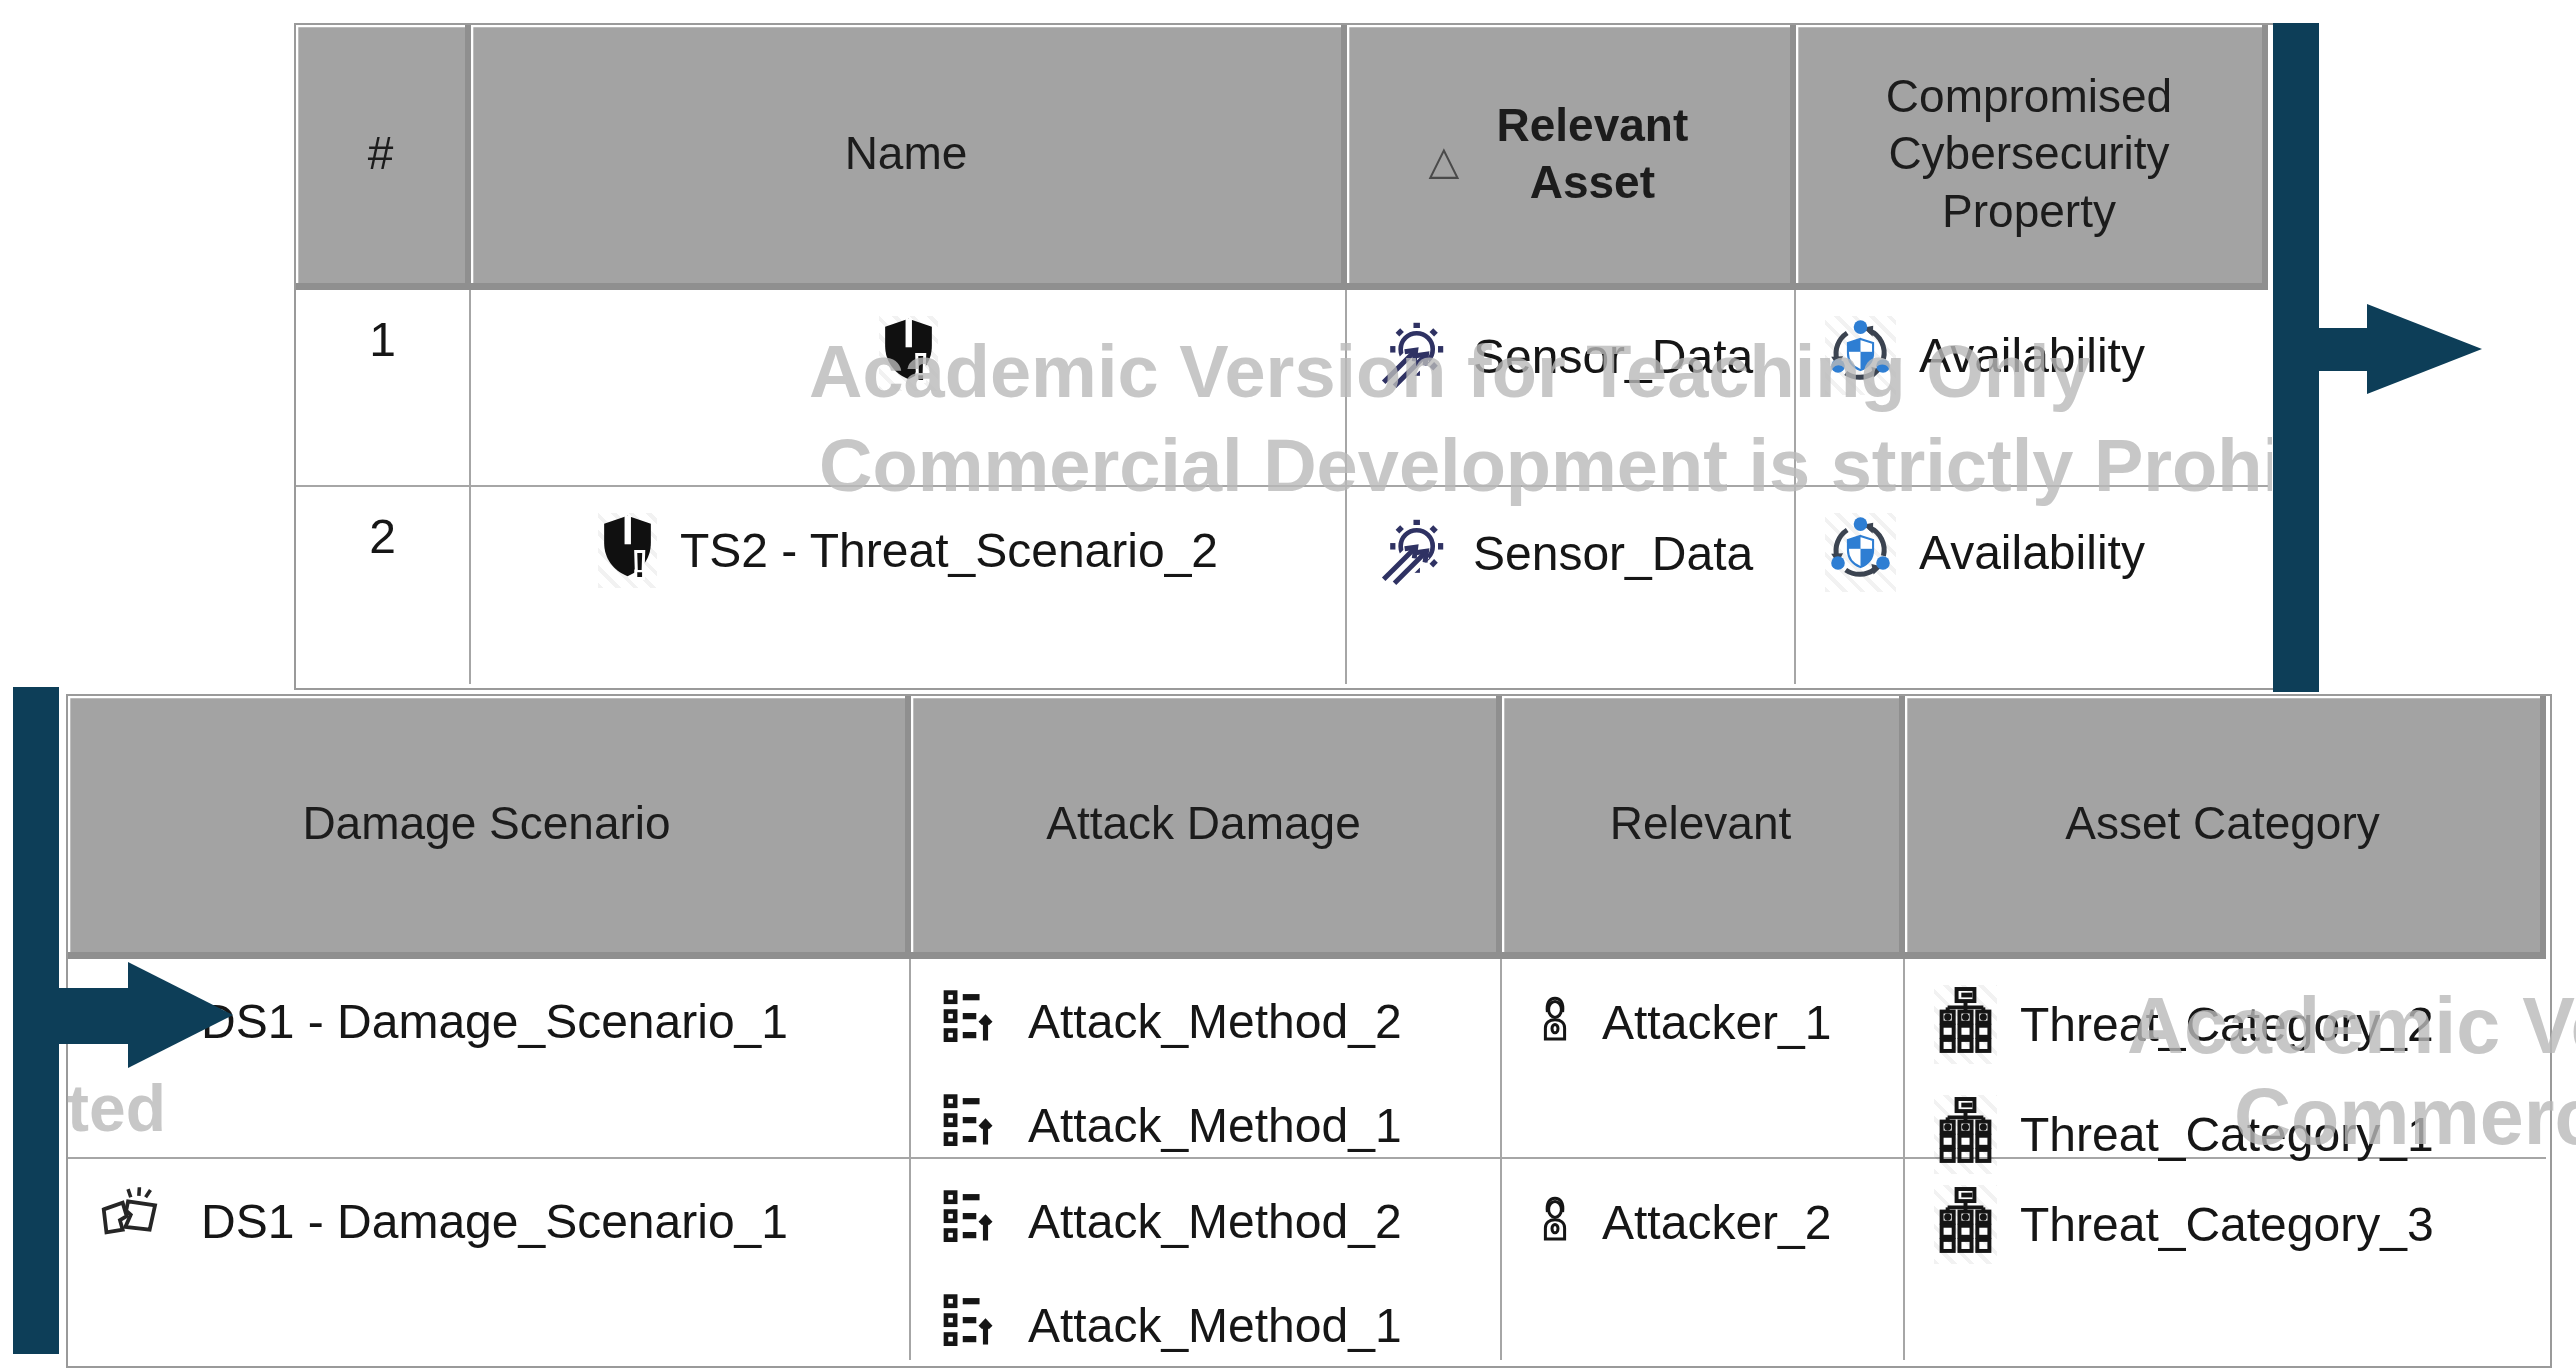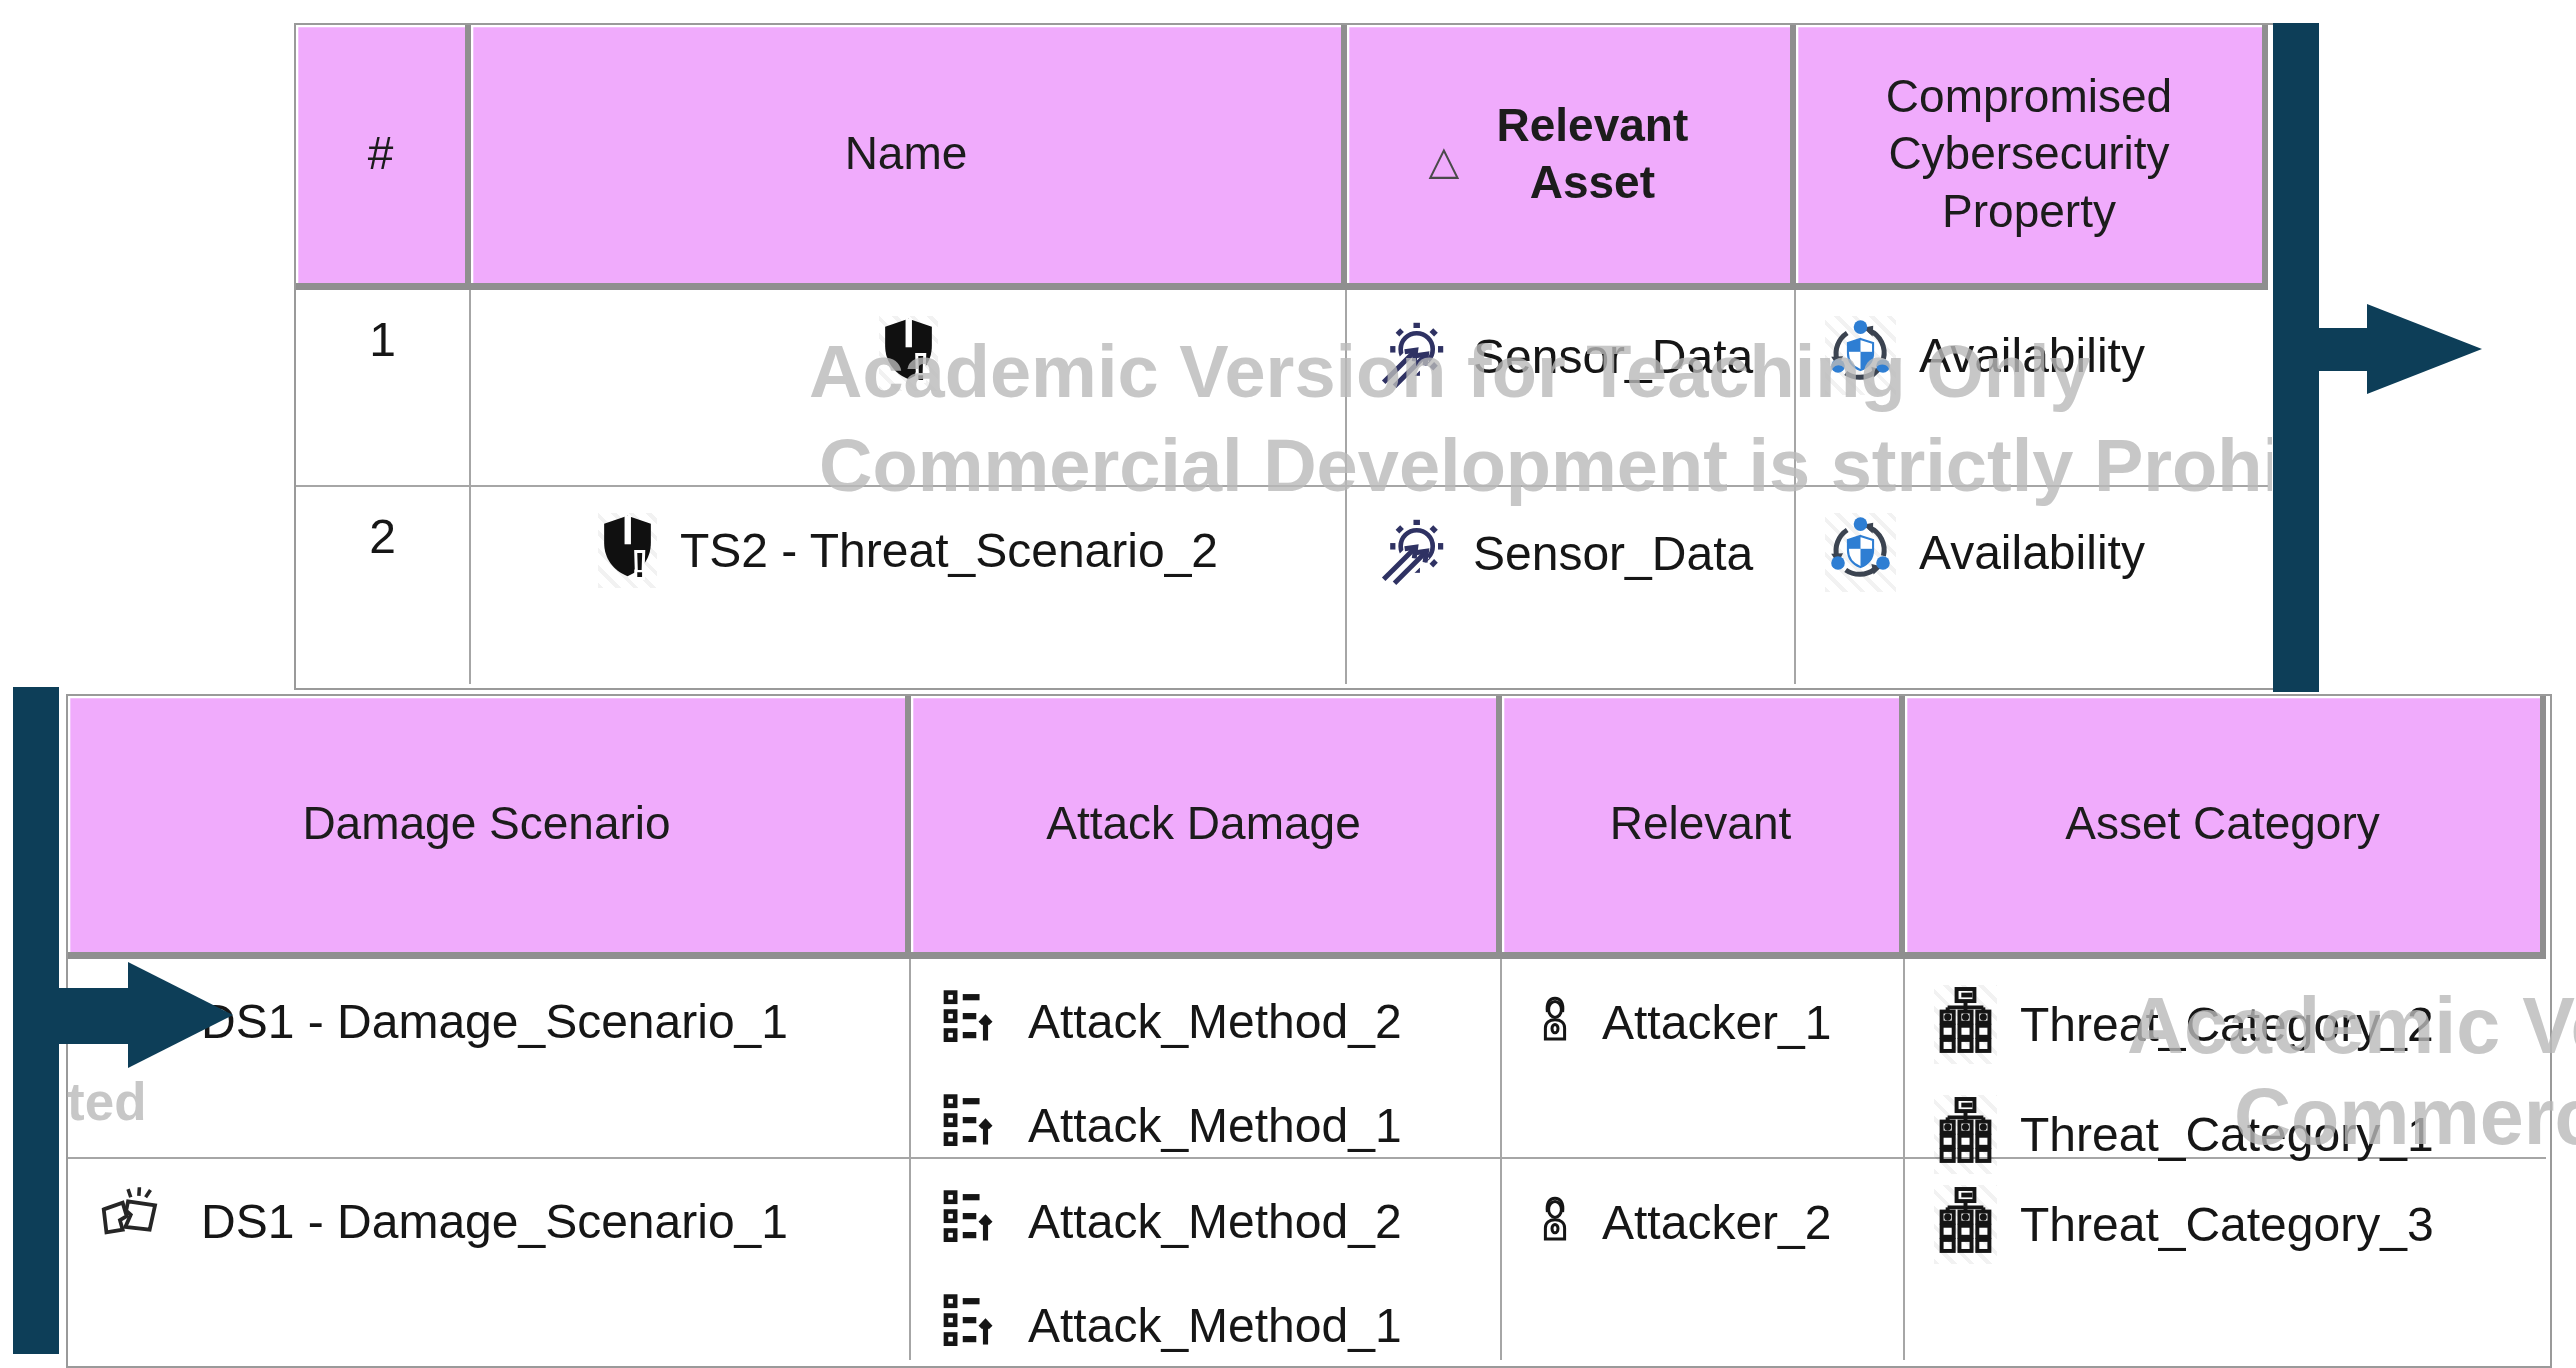--- a/index.html
+++ b/index.html
@@ -8,21 +8,21 @@
 
   
   .tbl{position:absolute; display:grid; background:#fff; border:2.3px solid #9a9a9a; z-index:1;}
   .tbl-top{left:294px; top:23px; width:1982px; height:663px;
            grid-template-columns:175px 876px 449px 472px;
            grid-template-rows:265px 197px 197px;}
   .tbl-bottom{left:66px; top:686px; width:2482px; height:670px;
            grid-template-columns:843px 591px 403px 641px;
            grid-template-rows:263px 200px 201px;margin-top:8px;}
 
-  .th{background:#f0abfc; border-right:6.2px solid #8f8f8f; border-bottom:7.7px solid #8f8f8f;
+  .th{background:#a3a3a3; border-right:6.2px solid #8f8f8f; border-bottom:7.7px solid #8f8f8f;
       box-shadow:inset 0 2.3px 0 #ffffff, inset 2.3px 0 0 #ffffff;
       display:flex; align-items:center; justify-content:center; text-align:center;
       font-size:46px; color:#1c1c1c; line-height:1.25; box-sizing:border-box; padding:0 10.8px;}
   .th:last-of-type{border-right:none;}
   .th-asset-inner{display:flex; align-items:center; gap:17px;}
   .sort-tri{font-size:40px; color:#4a4a4a; transform:translateY(6.2px);}
   .hdr-wrap{max-width:232px;font-weight:bold;}
   .hdr-wrap3{max-width:433px;}
 
   .td{border-right:2.3px solid #a6a6a6; border-bottom:2.3px solid #a6a6a6; box-sizing:border-box;
@@ -45,21 +45,21 @@
   .arr-l-shaft{left:31px; top:988px; width:99px; height:56px; background:#0d3e58;}
   .arr-l-head{left:128px; top:962px; width:0; height:0;
       border-top:53px solid transparent; border-bottom:53px solid transparent; border-left:105px solid #0d3e58;}
 
   
   .wm-layer{position:absolute; inset:0; overflow:hidden; z-index:8; pointer-events:none;
       font-weight:bold; color:rgba(185,185,185,0.8); white-space:nowrap; line-height:1.05;}
   .wm-top-clip{position:absolute; left:294px; top:23px; width:1978px; height:659px; overflow:hidden;}
   .wm-t1{position:absolute; left:515px; top:310px; font-size:74px;}
   .wm-t2{position:absolute; left:525px; top:404px; font-size:74px;}
-  .wm-ted{position:absolute; left:67px; top:1074px; font-size:53px;}
+  .wm-ted{position:absolute; left:67px; top:1074px; font-size:66px;}
   .wm-acad{position:absolute; left:2127px; top:985px; font-size:79px;}
   .wm-comm{position:absolute; left:2234px; top:1076px; font-size:79px;}
 </style>
 </head>
 <body>
 
 <div class="page">
 
   <div class="tbl tbl-top">
     <div class="th">

